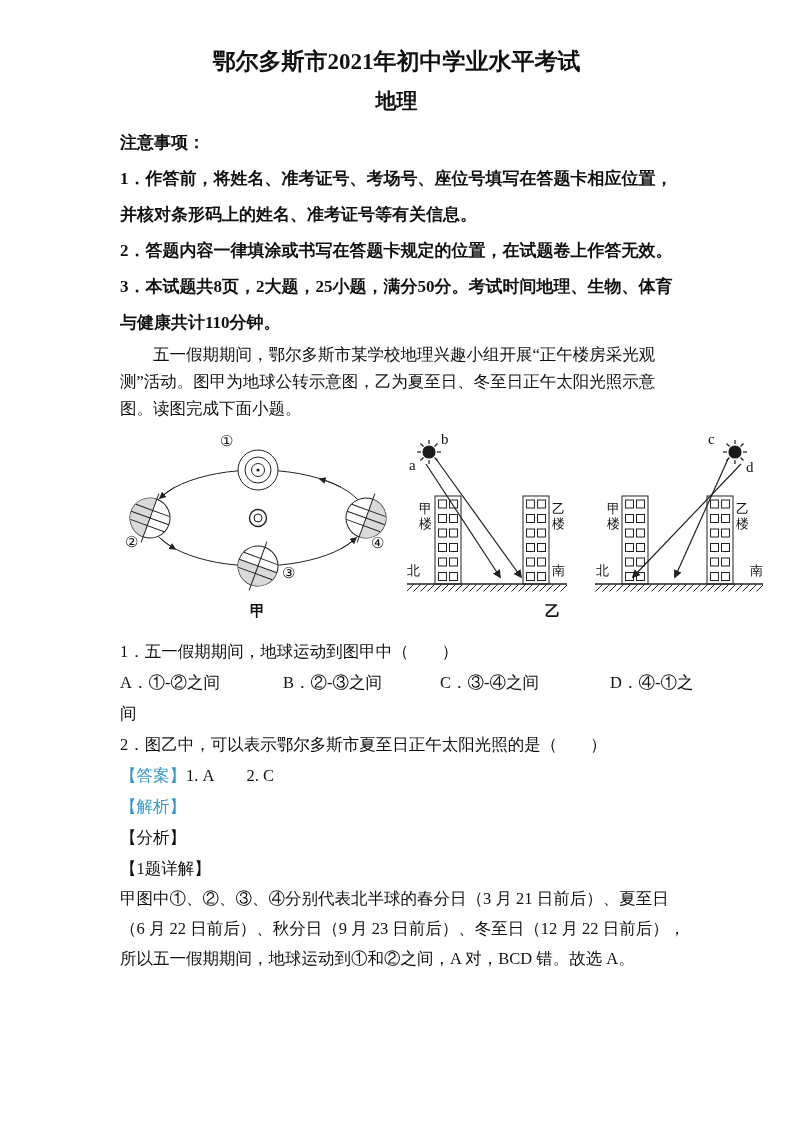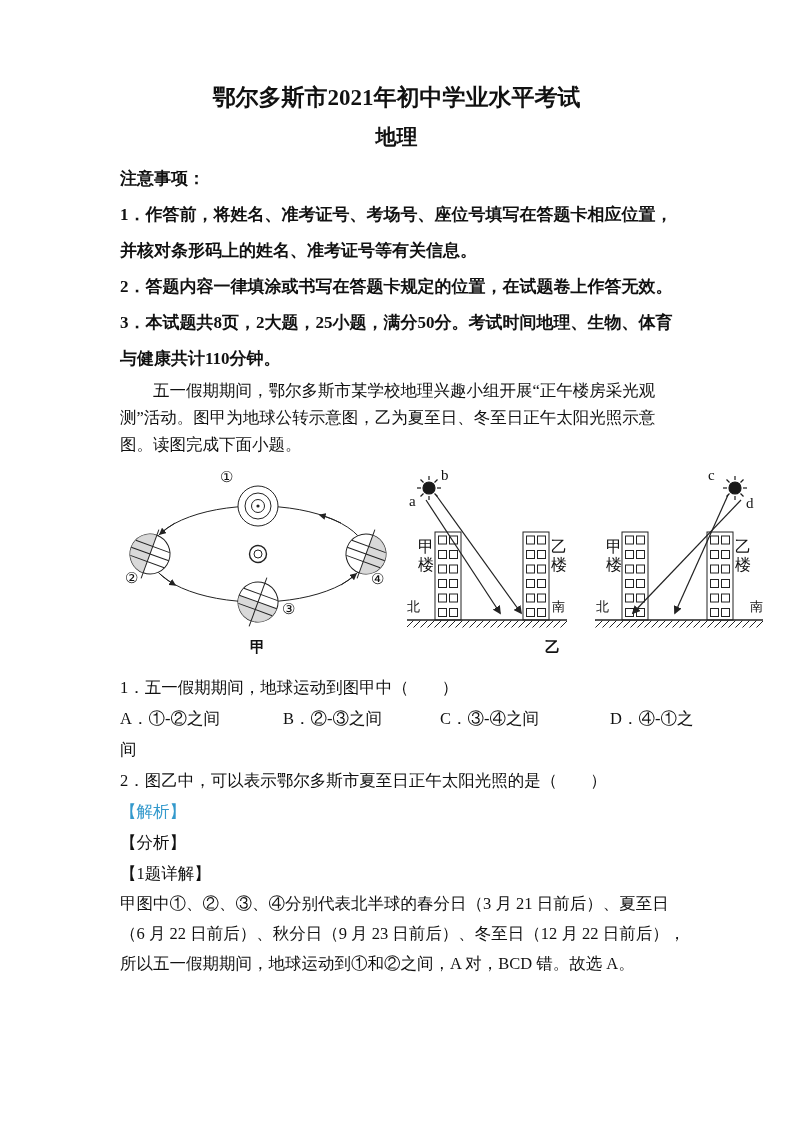--- a/index.html
+++ b/index.html
@@ -1,30 +1,30 @@
 <!DOCTYPE html>
 <html><head>
 <meta charset="utf-8">
 <style>
   html,body{margin:0;padding:0}
   body{width:793px;height:1122px;background:#fff;color:#111;
        font-family:"Liberation Serif","DejaVu Serif",serif;overflow:hidden}
-  .page{box-sizing:border-box;width:793px;height:1122px;padding:84px 0 0 120px}
+  .page{box-sizing:border-box;width:793px;height:1122px;padding:48px 0 0 120px}
   .title{width:553px;text-align:center;font-size:23px;font-weight:700;line-height:1.25}
   .subject{width:553px;text-align:center;font-size:21px;font-weight:700;margin-top:10px}
   .notice-heading{font-size:17px;font-weight:700;line-height:36px;margin-top:10px}
   .notice-item{font-size:17px;font-weight:700;line-height:36px;width:562px}
   .section-heading{font-size:17px;font-weight:700;line-height:34px}
   .passage{font-size:16.5px;line-height:27px;text-indent:2em;width:557px}
   .figures{display:flex;align-items:flex-start;margin:10px 0 12px}
   .fig-jia{position:relative;width:275px;height:192px;flex:0 0 auto}
   .fig-yi{position:relative;width:370px;height:192px;flex:0 0 auto;margin-left:10px}
   .fig-jia svg,.fig-yi svg{display:block}
   .flabel{position:absolute;font-size:15px;line-height:1;white-space:pre}
-  .vlabel{position:absolute;font-size:16px;line-height:1.15;width:14px;text-align:left;word-break:break-all}
+  .vlabel{position:absolute;font-size:13px;line-height:1.15;width:14px;text-align:right;word-break:break-all}
   .dir{position:absolute;font-size:13px;line-height:1}
   .circ{position:absolute;font-size:15px;line-height:1}
   .figcap{position:absolute;font-size:15px;font-weight:700;line-height:1}
   .q-stem{font-size:16.5px;line-height:31px}
   .q-options{font-size:16.5px;line-height:31px;width:578px}
   .opt{display:inline-block}
   .w1{width:163px}.w2{width:157px}.w3{width:170px}
   .answer-line,.tag{font-size:16.5px;line-height:31px}
   .accent{color:#3399cc}
   .detail{font-size:16.5px;line-height:30px;width:568px}
@@ -174,19 +174,20 @@
       <span class="dir" style="left:345px;top:132px">南</span>
       <span class="figcap" style="left:140px;top:172px">乙</span>
     </div>
   </div>
 
   <div class="q-stem">1．五一假期期间，地球运动到图甲中（　　）</div>
   <div class="q-options"><span class="opt w1">A．①-②之间</span><span class="opt w2">B．②-③之间</span><span class="opt w3">C．③-④之间</span><span>D．④-①之间</span></div>
 
   <div class="q-stem">2．图乙中，可以表示鄂尔多斯市夏至日正午太阳光照的是（　　）</div>
 
+  <div class="answer-line"><span class="accent">【答案】</span><span>1. A　　2. C</span></div>
 
   <div class="tag accent">【解析】</div>
   <div class="tag">【分析】</div>
   <div class="tag">【1题详解】</div>
   <div class="detail">甲图中①、②、③、④分别代表北半球的春分日（3 月 21 日前后）、夏至日（6 月 22 日前后）、秋分日（9 月 23 日前后）、冬至日（12 月 22 日前后），所以五一假期期间，地球运动到①和②之间，A 对，BCD 错。故选 A。</div>
 
 </div>
 
 </body></html>

